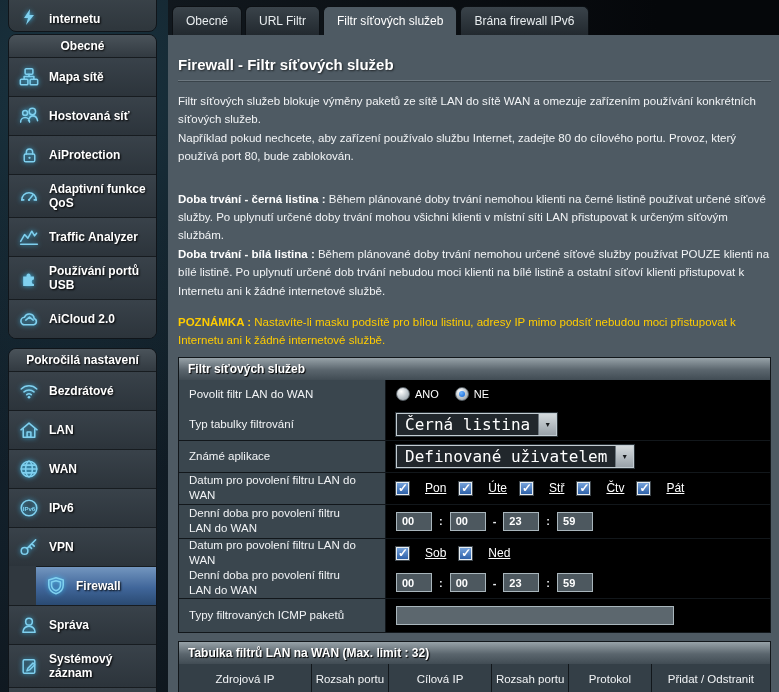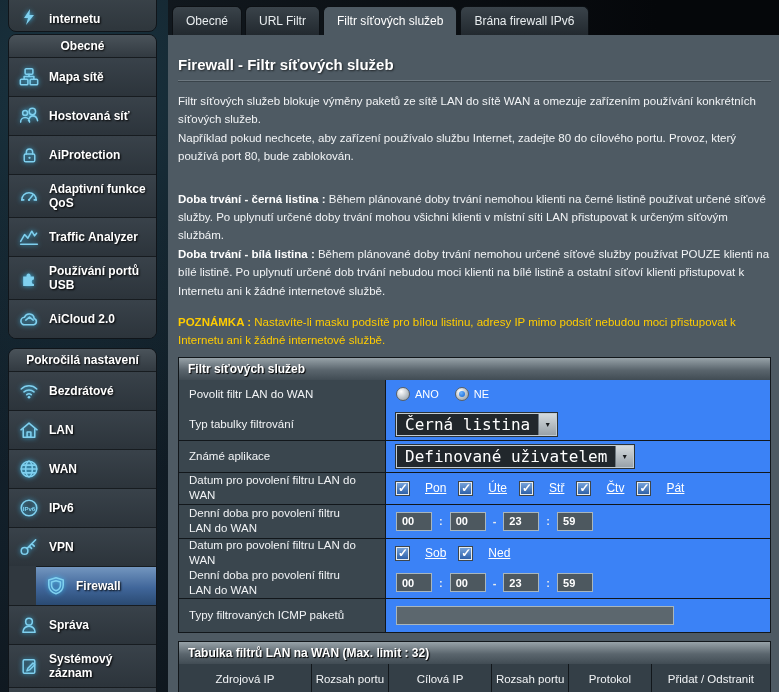--- a/index.html
+++ b/index.html
@@ -50,21 +50,21 @@
   .lead-group{margin-top:24px;}
   
   .ftable{margin-top:7px;border:1px solid #12171b;}
   .bar-header{height:22px;line-height:22px;padding-left:9px;color:#fff;font-weight:bold;font-size:12px;
     text-shadow:1px 1px 1px #000;background:linear-gradient(#97a2a8,#5a656d 55%,#414c54);}
   .frow{display:flex;}
   .frow.sep{border-bottom:1px solid #12171b;}
   .flabel{width:207px;flex:none;background:#3a464e;border-right:1px solid #12171b;
     padding:0 22px 0 10px;display:flex;align-items:center;color:#f2f4f6;font-size:11.5px;line-height:1.3;
     box-sizing:border-box;}
-  .fvalue{flex:1;background:#3b82f6;padding:0 10px;display:flex;align-items:center;}
+  .fvalue{flex:1;background:#000000;padding:0 10px;display:flex;align-items:center;}
   .rh29{height:29px}.rh30{height:30px}.rh31{height:31px}.rh33{height:33px}
   
   .radio-opt{display:inline-flex;align-items:center;margin-right:16px;cursor:pointer;}
   .radio{width:12px;height:12px;border-radius:50%;margin-right:5px;border:1px solid #596066;
     background:radial-gradient(circle at 35% 30%, #ffffff,#bcc4ca 55%,#8e979d);position:relative;}
   .radio.checked::after{content:"";position:absolute;left:3px;top:3px;width:6px;height:6px;border-radius:50%;
     background:radial-gradient(circle at 35% 30%, #6db4ff,#0f63d6);}
   .rlabel{color:#fff;font-size:11px;}
   
   .select{display:inline-flex;align-items:stretch;height:21px;border:1px solid #c2ccd2;background:#21272c;

